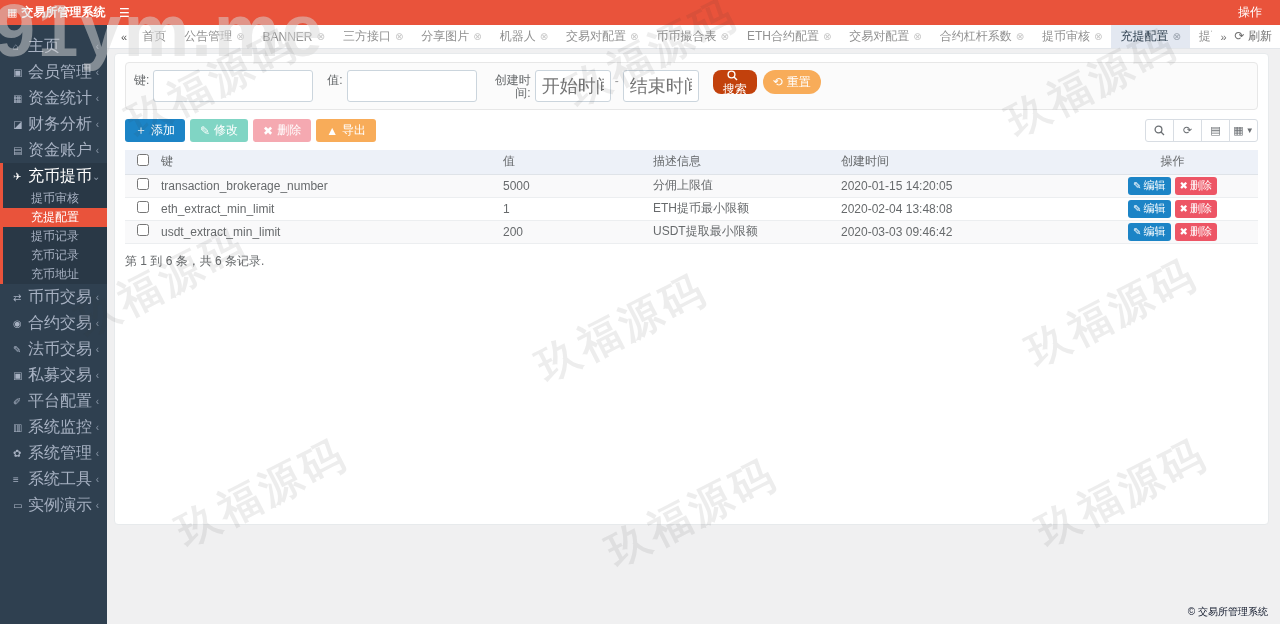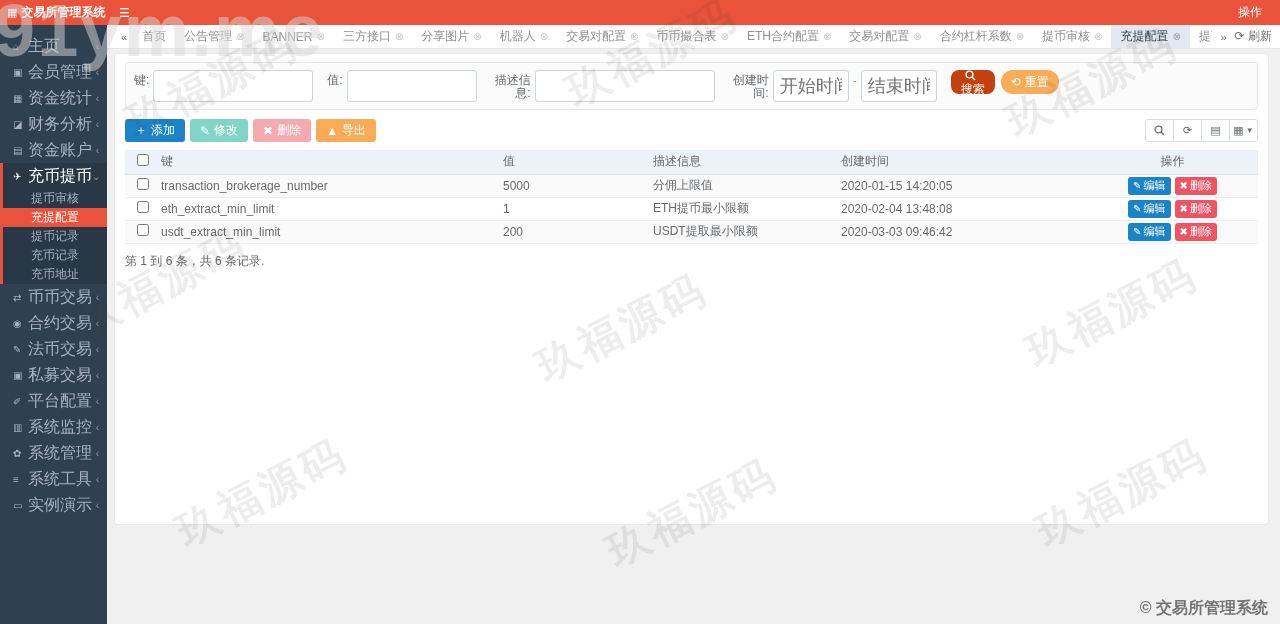--- a/index.html
+++ b/index.html
@@ -84,21 +84,21 @@
   td.c-act { text-align:center; }
   .row-btn { display:inline-flex; align-items:center; border:none; color:#fff; border-radius:3px; font-size:11px; height:18px; padding:0 5px; cursor:pointer; }
   .row-btn .bi { margin-right:2px; font-size:10px; }
   .rb-edit { background:#1c84c6; }
   .rb-del { background:#ed5565; margin-left:4px; }
   input[type=checkbox] { width:12px; height:12px; accent-color:#fff; }
 
   .page-summary { margin-top:9px; color:#676a6c; }
 
   
-  .footer { position:absolute; right:12px; bottom:5px; color:#737373; font-size:16px; z-index:3;font-weight:bold; }
+  .footer { position:absolute; right:12px; bottom:5px; color:#0f172a; font-size:10px; z-index:3; }
 
   
   .wm-layer { position:absolute; inset:0; pointer-events:none; z-index:50; overflow:hidden; }
   .wm-site { position:absolute; left:-6px; top:-12px; font-size:74px; font-weight:bold; color:rgba(215,215,215,0.5); letter-spacing:2px; }
   .wm { position:absolute; font-size:42px; font-weight:bold; color:rgba(60,60,60,0.09); transform:rotate(-27deg); letter-spacing:4px; white-space:nowrap; }
 
   svg.ic { display:block; }
 </style>
 </head>
 <body>
@@ -295,24 +295,20 @@
   <div class="panel">
 
     <div class="filter-box">
       <div class="f-item">
         <span class="f-label">键:</span>
         <input class="f-input" style="">
       </div>
       <div class="f-item">
         <span class="f-label">值:</span>
         <input class="f-input small" style="">
-      </div>
-      <div class="f-item">
-        <span class="f-label wrap">描述信息:</span>
-        <input class="f-input mid" style="">
       </div>
       <div class="f-item">
         <span class="f-label wrap">创建时间:</span>
         <input class="f-input date" placeholder="开始时间" style="">
         <span class="dash">-</span>
         <input class="f-input date" placeholder="结束时间" style="">
       </div>
       <button class="btn btn-search">
         <span class="bi">
             <svg class="ic" width="11" height="11" viewBox="0 0 11 11">

